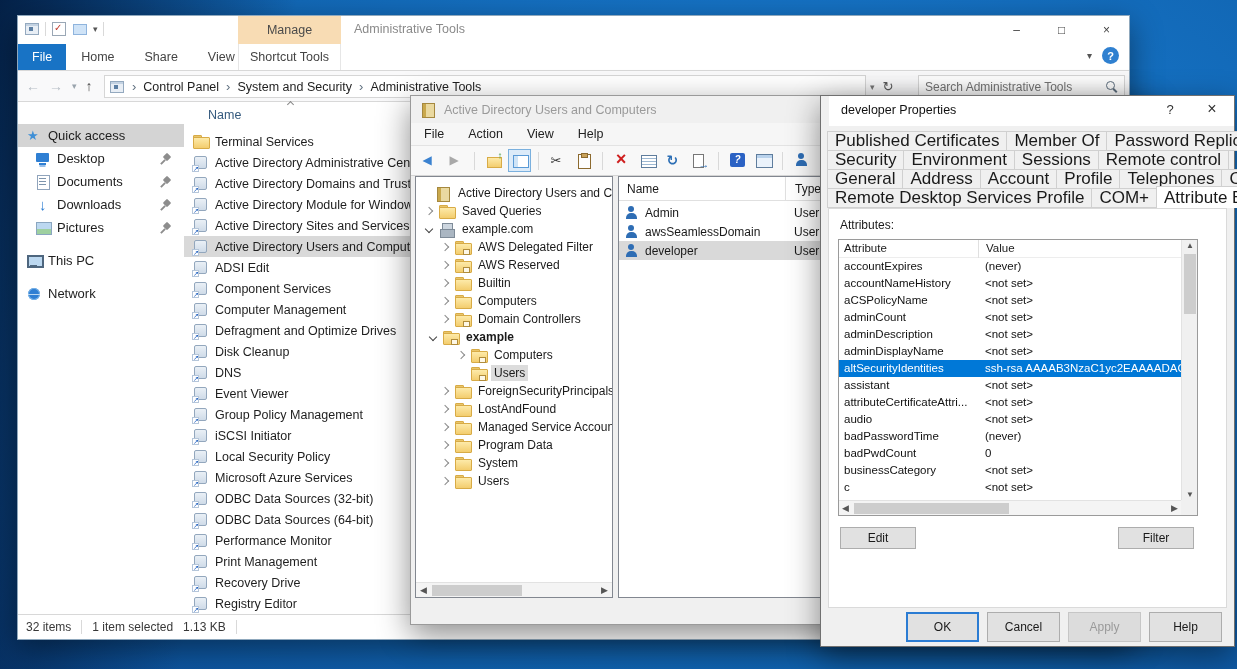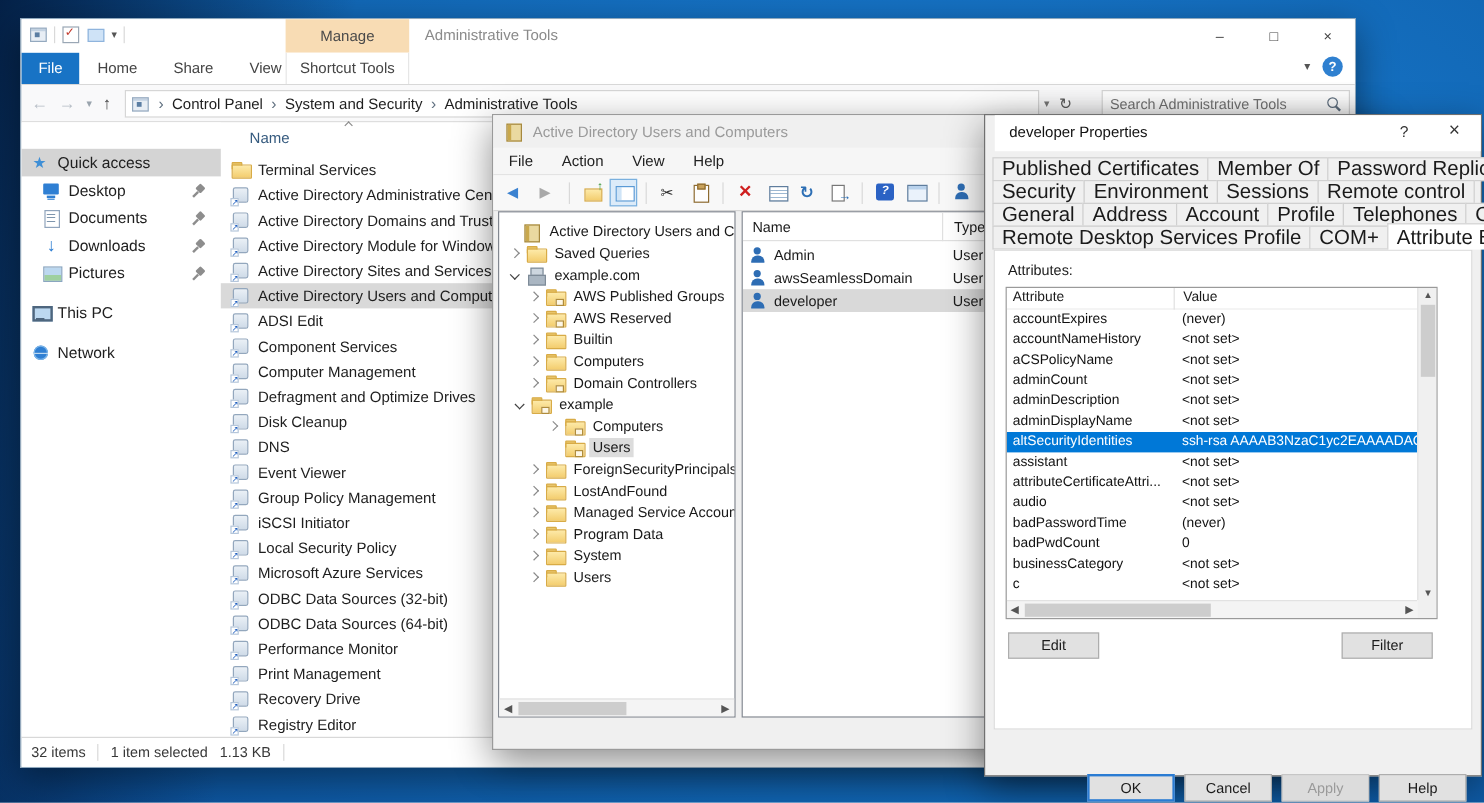--- a/index.html
+++ b/index.html
@@ -173,21 +173,21 @@
 .alrow.sel .a,.alrow.sel .v { color:#fff; }
 .vscroll { position:absolute; right:0; top:0; width:16px; bottom:15px; background:#f0f0f0; border-left:1px solid #e2e2e2; }
 .vscroll .au { position:absolute; top:1px; left:4px; font-size:8px; color:#555; }
 .vscroll .ad { position:absolute; bottom:1px; left:4px; font-size:8px; color:#555; }
 .vscroll .thumb { position:absolute; left:2px; width:12px; top:14px; height:60px; background:#cdcdcd; }
 .attr-list .hscroll { right:16px; }
 .corner { position:absolute; right:0; bottom:0; width:16px; height:15px; background:#f0f0f0; }
 .btn { position:absolute; background:#e1e1e1; border:1px solid #adadad; font-size:12px; color:#1a1a1a; display:flex; align-items:center; justify-content:center; font-family:inherit; }
 .btn-edit { left:11px; top:318px; width:76px; height:22px; }
 .btn-filter { right:32px; top:318px; width:76px; height:22px; }
-.dlg-bb { position:absolute; top:549px; width:73px; height:23px; }
+.dlg-bb { position:absolute; top:516px; width:73px; height:30px; }
 .btn-ok { left:85px; border:2px solid #2b7cd3; }
 .btn-cancel { left:166px; }
 .btn-apply { left:247px; background:#dcdcdc; border-color:#c6c6c6; color:#9a9a9a; }
 .btn-help { left:328px; }
 </style>
 </head>
 <body>
 
 <div class="desktop">
 
@@ -541,21 +541,21 @@
             <span class="ic ic-domain"></span>
             <span class="lbl">example.com</span>
           </div>
           <div class="trow" style="padding-left: 24px;">
             <span class="exp">
               <span class="chev right"></span>
             </span>
             <span class="ic ic-folder ic-ou">
               <span class="oub"></span>
             </span>
-            <span class="lbl">AWS Published Groups</span>
+            <span class="lbl">AWS Delegated Filter</span>
           </div>
           <div class="trow" style="padding-left: 24px;">
             <span class="exp">
               <span class="chev right"></span>
             </span>
             <span class="ic ic-folder ic-ou">
               <span class="oub"></span>
             </span>
             <span class="lbl">AWS Reserved</span>
           </div>
@@ -575,21 +575,21 @@
           </div>
           <div class="trow" style="padding-left: 24px;">
             <span class="exp">
               <span class="chev right"></span>
             </span>
             <span class="ic ic-folder ic-ou">
               <span class="oub"></span>
             </span>
             <span class="lbl">Domain Controllers</span>
           </div>
-          <div class="trow" style="padding-left: 12px;">
+          <div class="trow" style="padding-left: 12px; font-weight: bold;">
             <span class="exp">
               <span class="chev down"></span>
             </span>
             <span class="ic ic-folder ic-ou">
               <span class="oub"></span>
             </span>
             <span class="lbl">example</span>
           </div>
           <div class="trow" style="padding-left: 40px;">
             <span class="exp">

